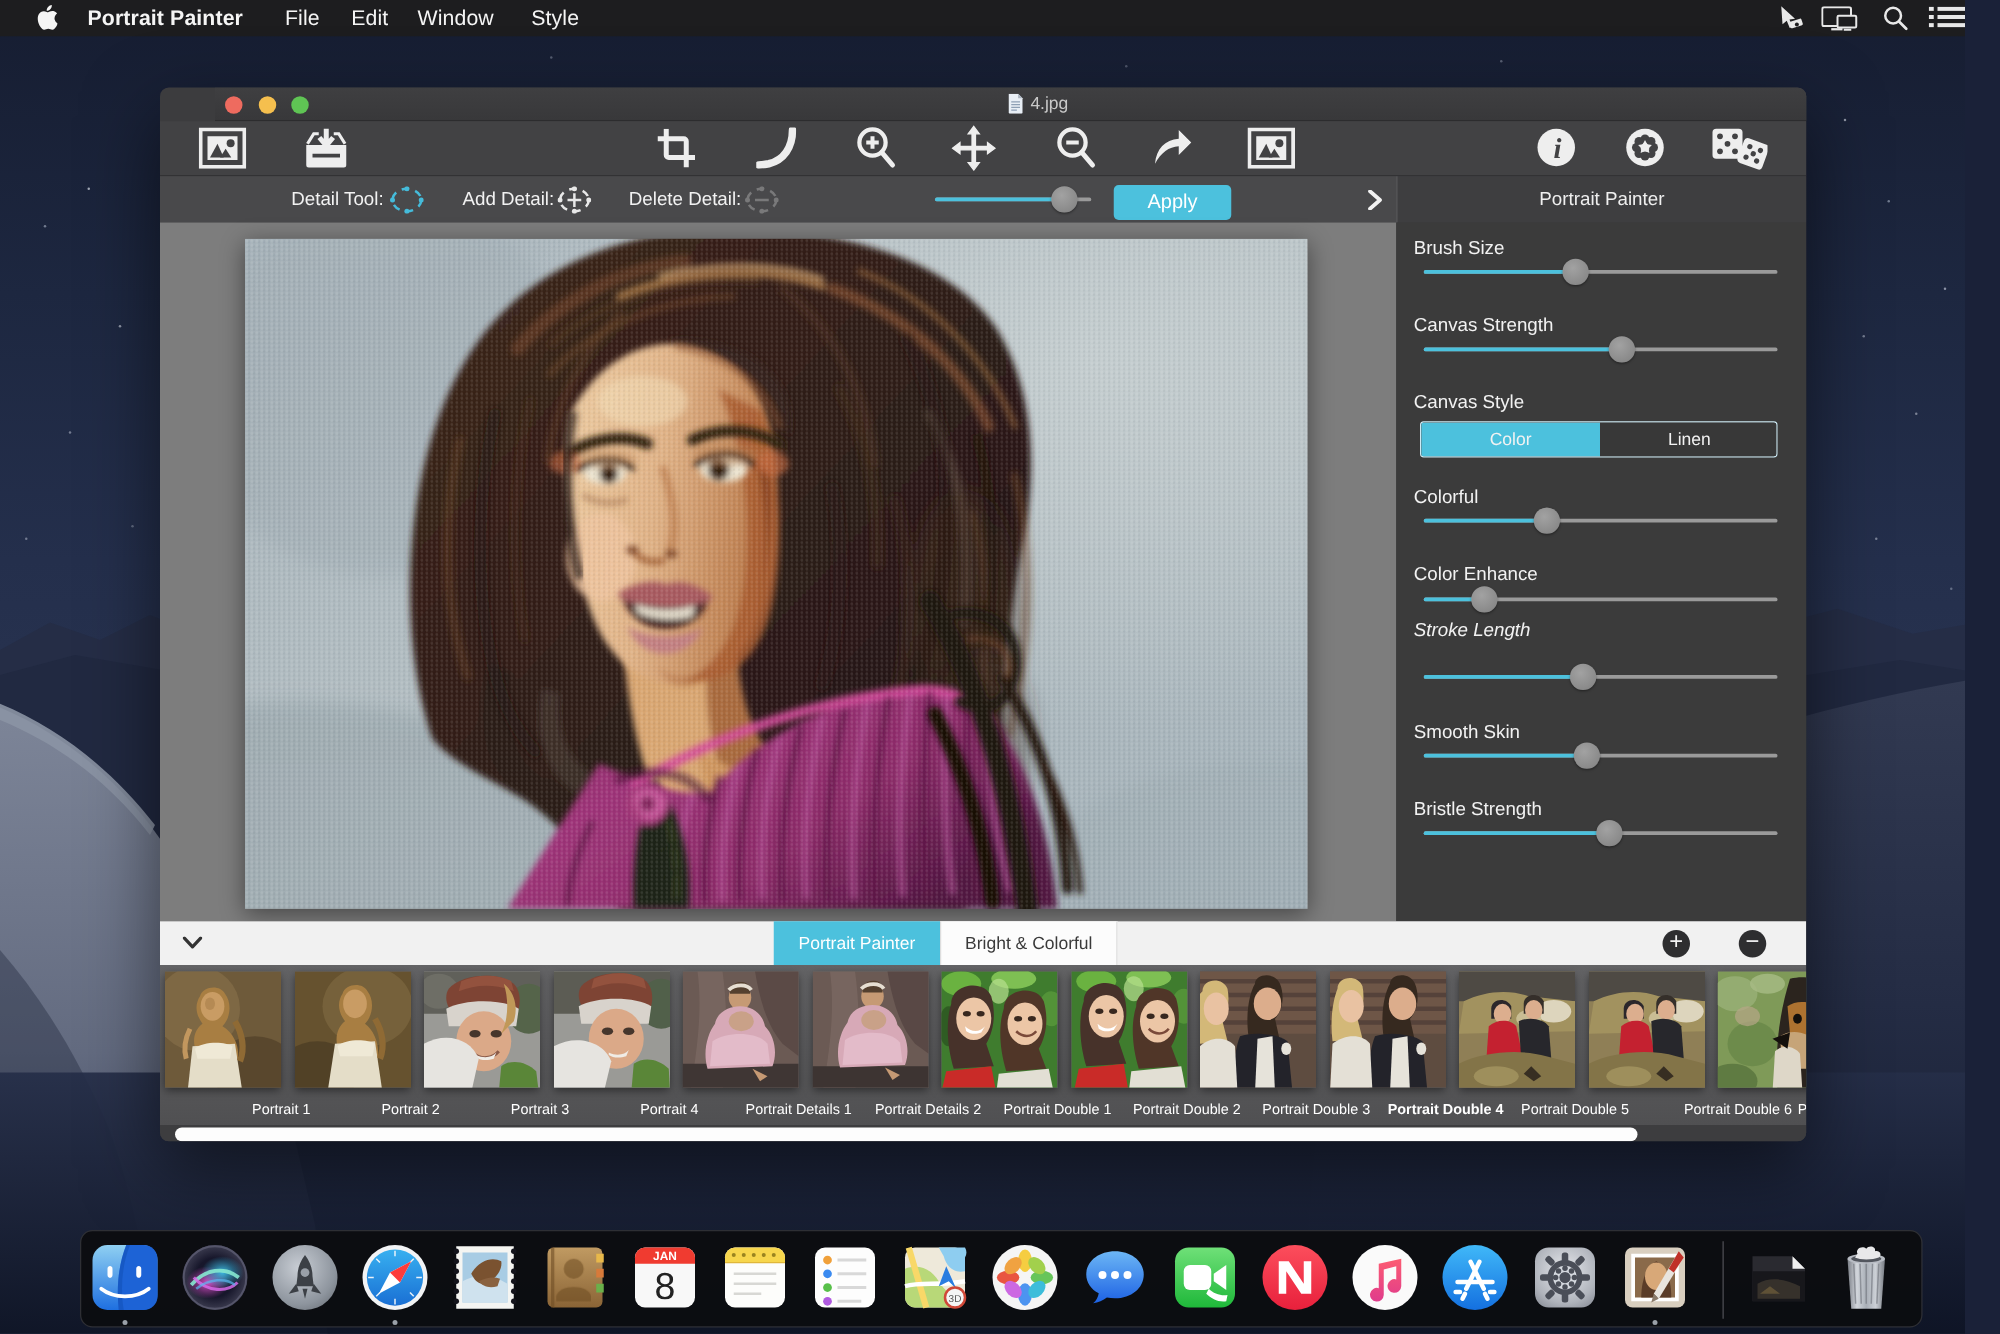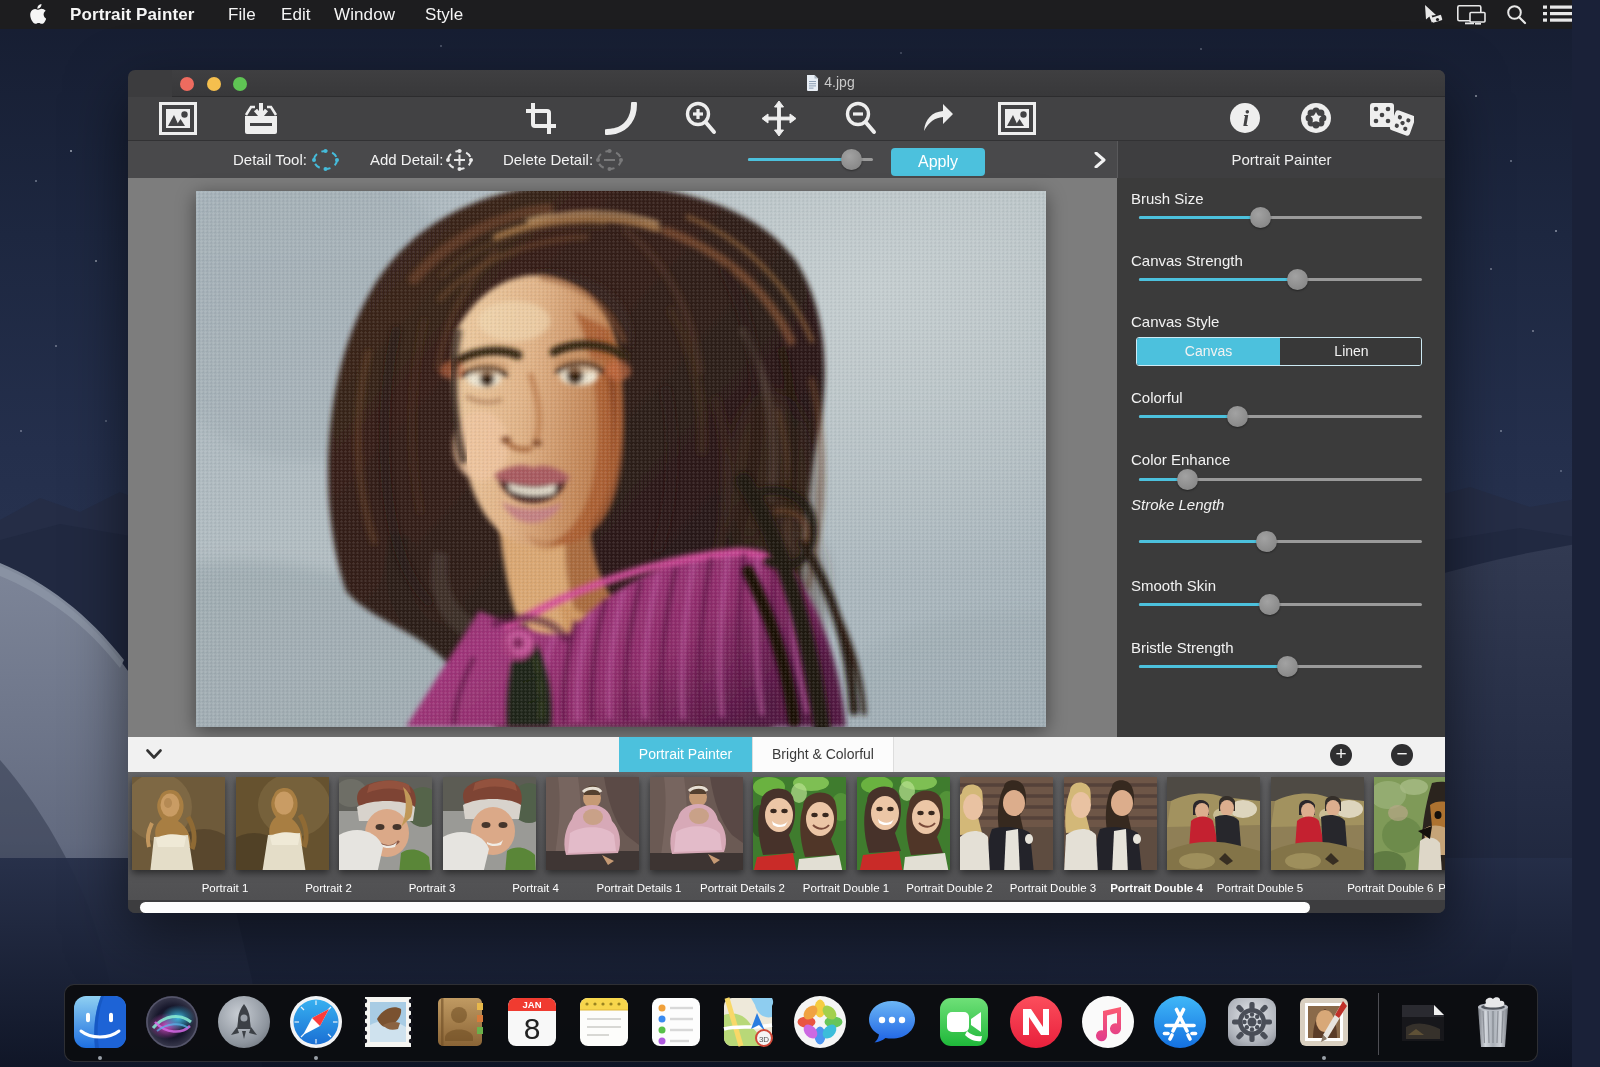--- a/index.html
+++ b/index.html
@@ -470,21 +470,21 @@
           <div class="fill" style="width:121px;"></div>
           <div class="knob" style="left:110.5px;"></div>
         </div>
       <div class="plabel" style="top:74px;">Canvas Strength</div>
       <div class="track" style="top:100px;">
           <div class="fill" style="width:158px;"></div>
           <div class="knob" style="left:147.5px;"></div>
         </div>
       <div class="plabel" style="top:135px;">Canvas Style</div>
       <div class="abs" style="left:19px;top:159px;width:286px;height:29px;border:1px solid #cdeaf4;border-radius:3px;overflow:hidden;">
-        <div class="abs" style="left:0;top:0;width:143px;height:29px;background:#4cc1dd;text-align:center;line-height:27px;font-size:14px;">Canvas</div>
+        <div class="abs" style="left:0;top:0;width:143px;height:29px;background:#4cc1dd;text-align:center;line-height:27px;font-size:14px;">Color</div>
         <div class="abs" style="left:143px;top:0;width:143px;height:29px;background:#383838;text-align:center;line-height:27px;font-size:14px;">Linen</div>
       </div>
       <div class="plabel" style="top:211px;">Colorful</div>
       <div class="track" style="top:237px;">
           <div class="fill" style="width:98px;"></div>
           <div class="knob" style="left:87.5px;"></div>
         </div>
       <div class="plabel" style="top:273px;">Color Enhance</div>
       <div class="track" style="top:300px;">
           <div class="fill" style="width:48px;"></div>

